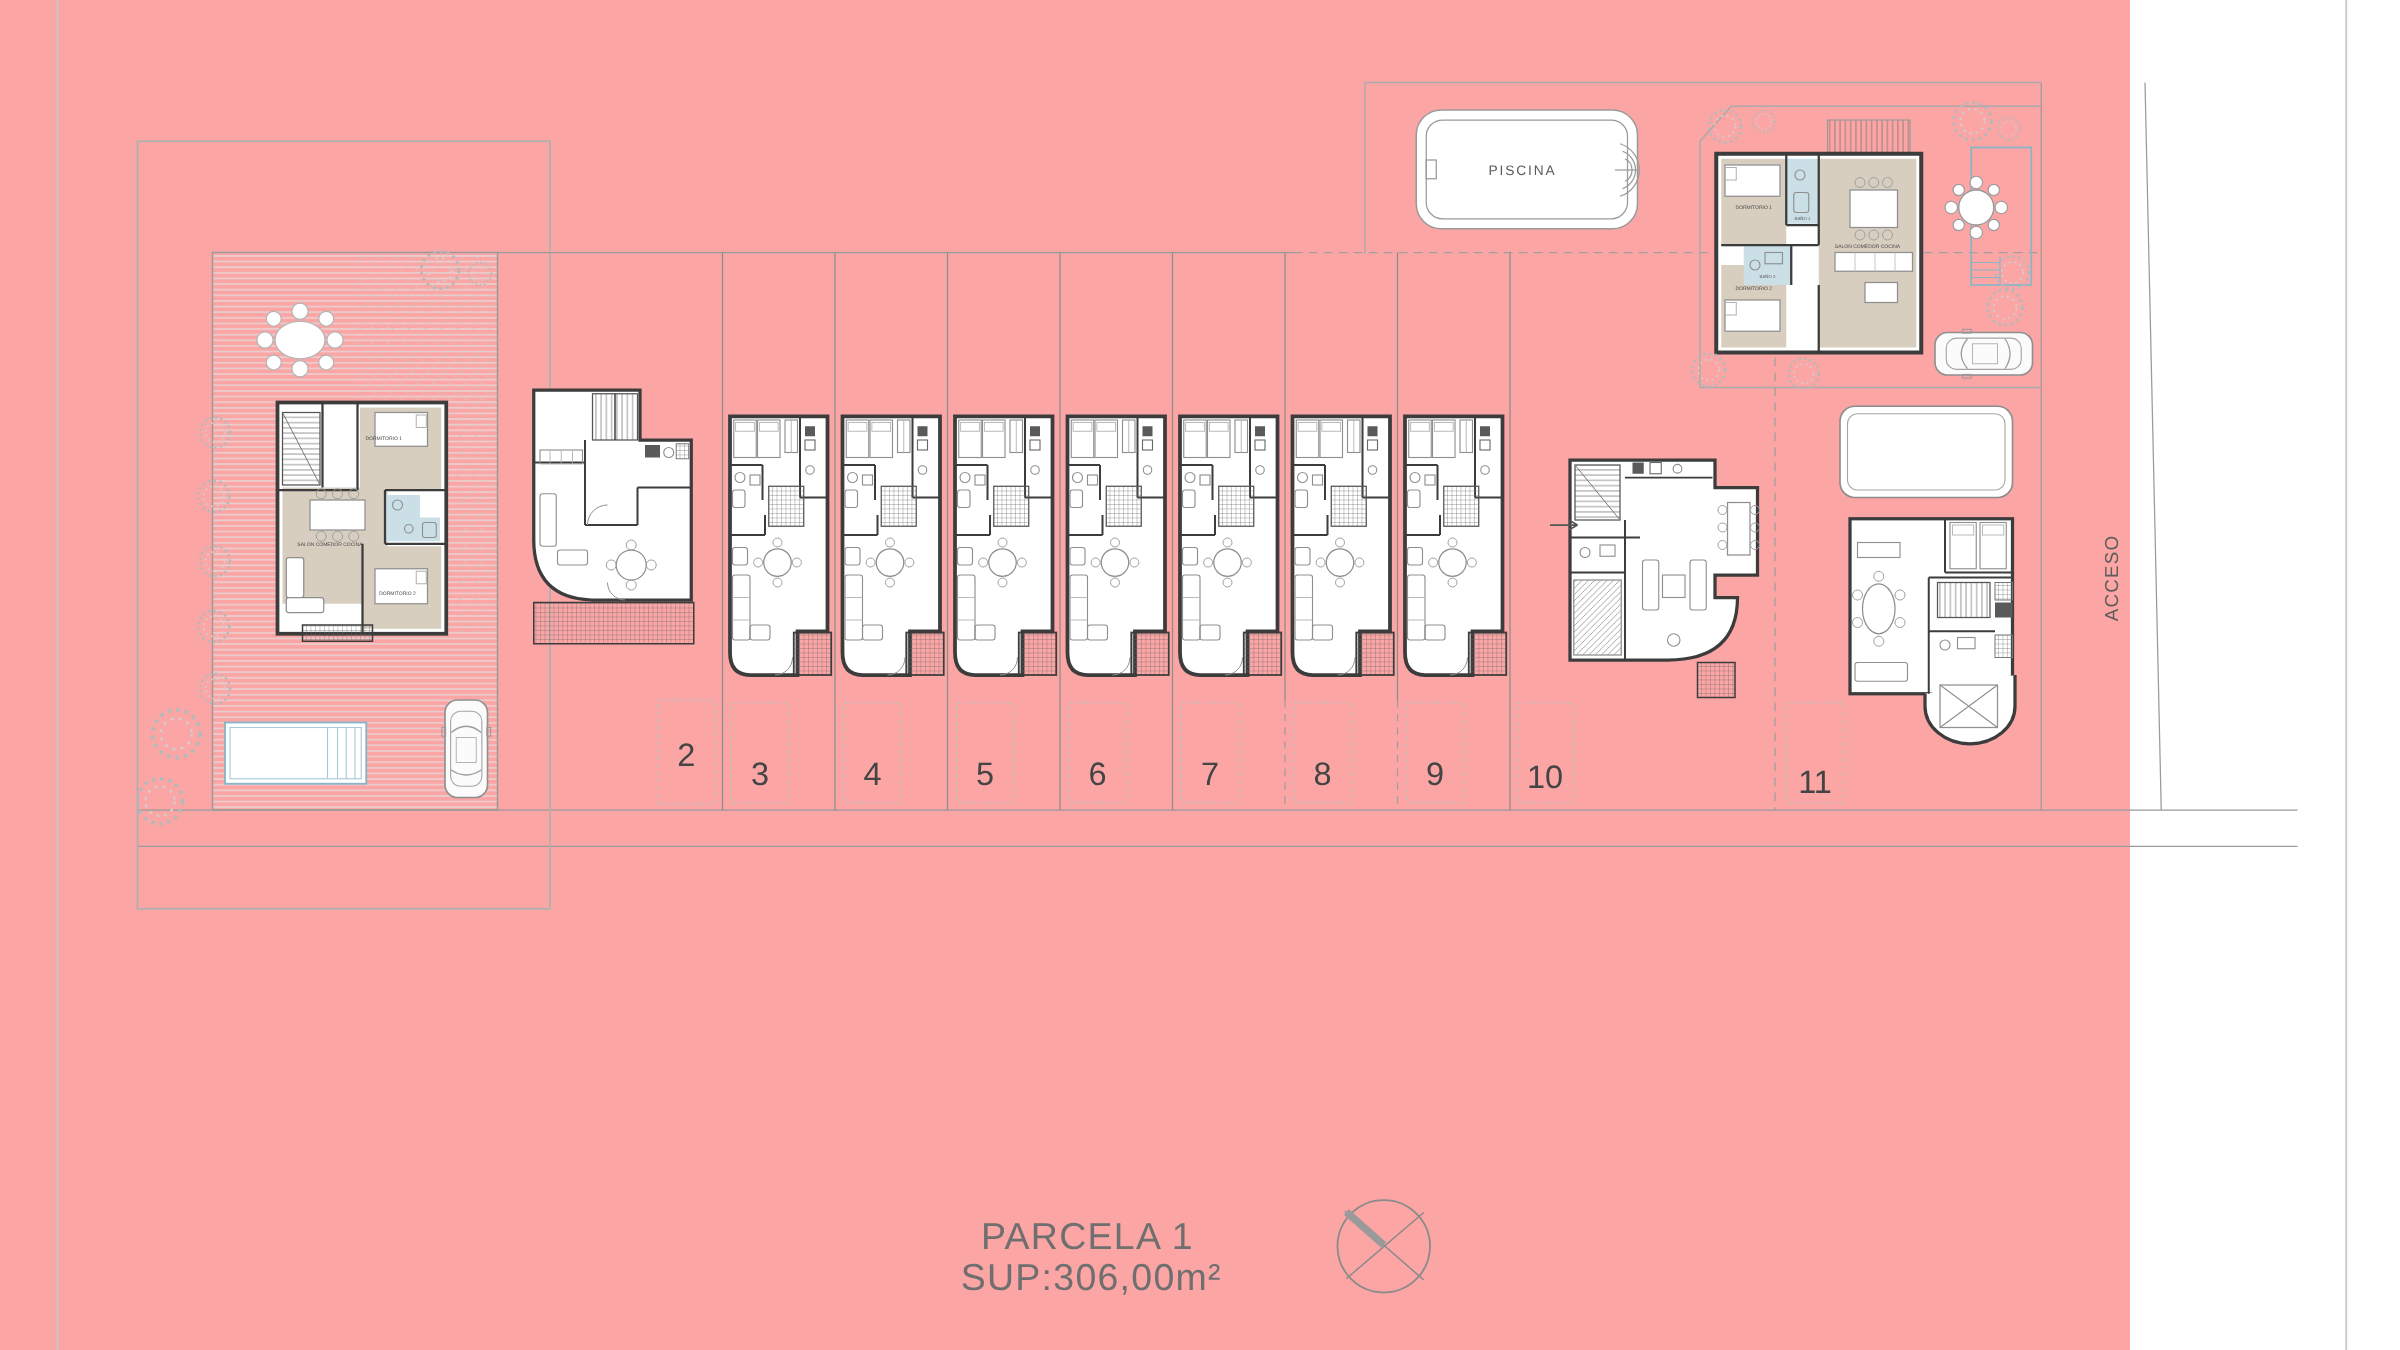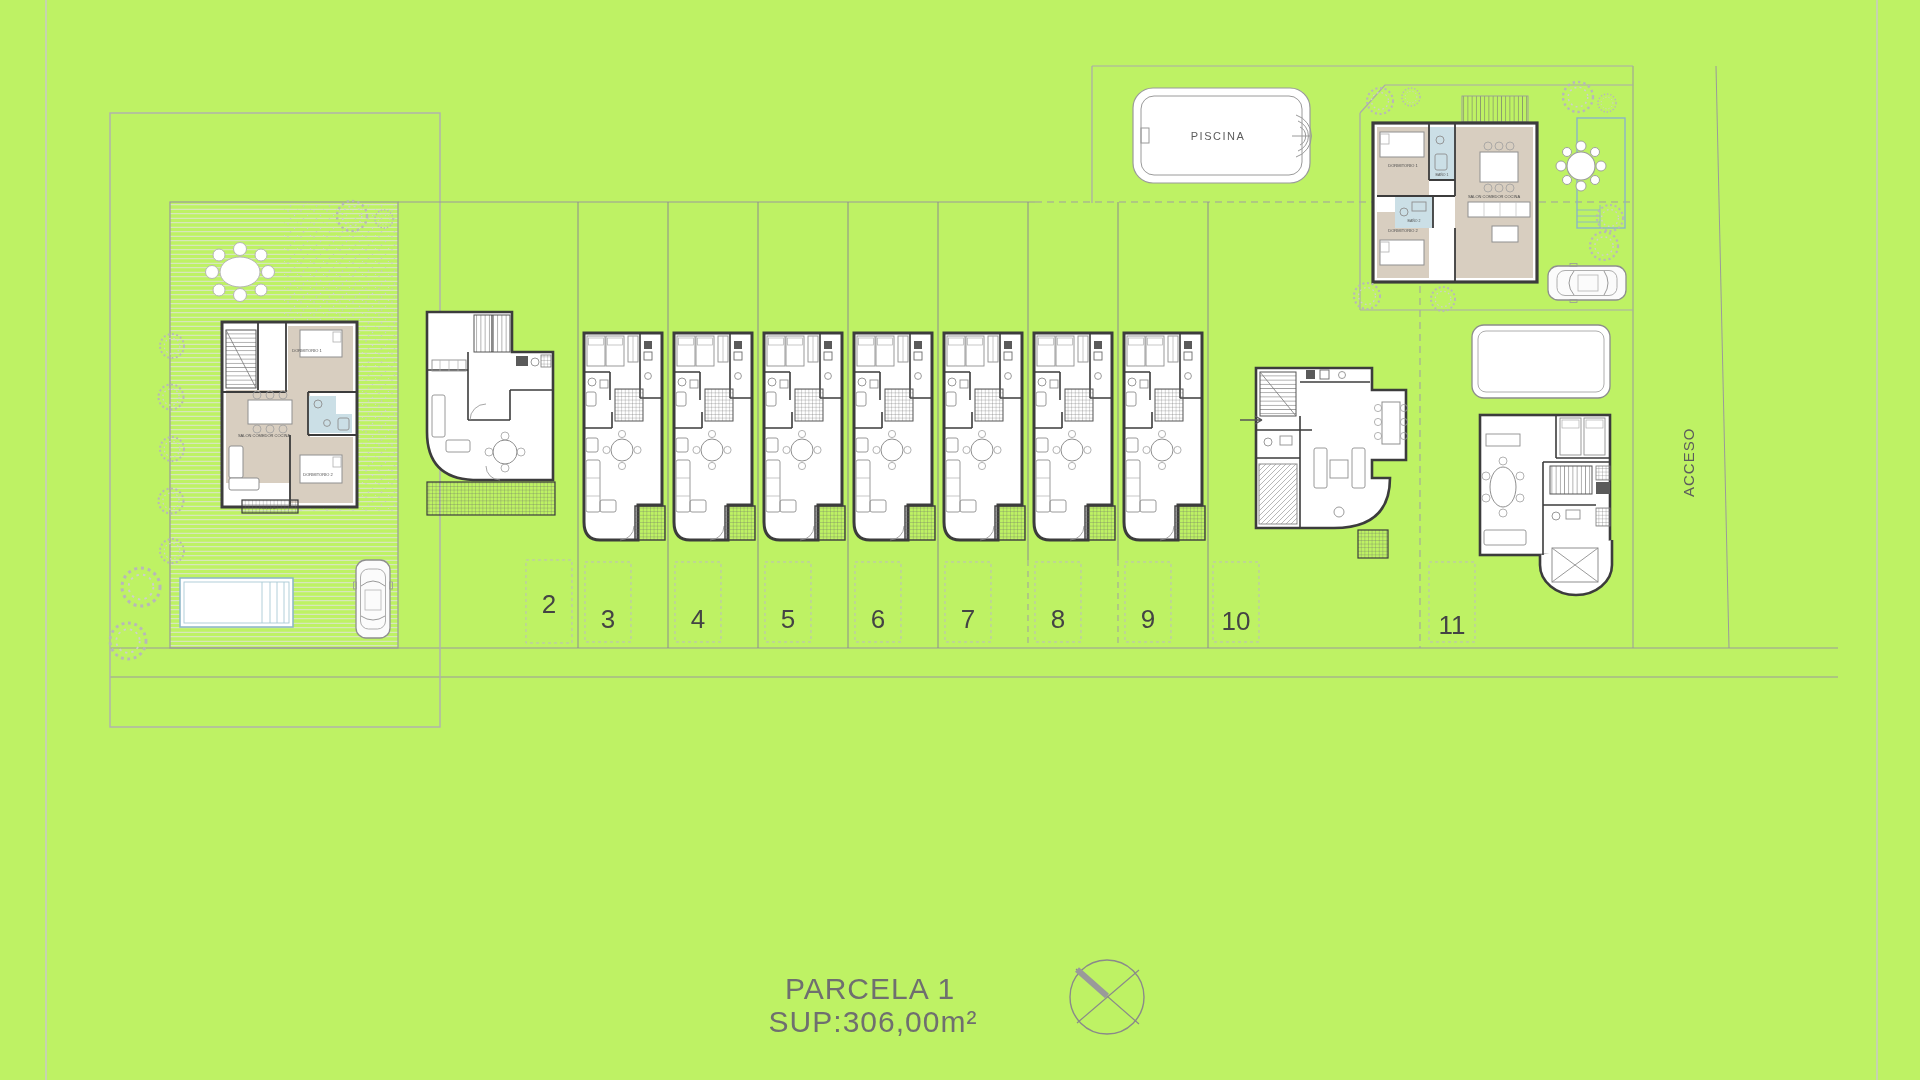--- a/index.html
+++ b/index.html
@@ -1,17 +1,17 @@
 <!DOCTYPE html>
 <html><head>
 <meta charset="utf-8">
 <style>
   html,body{margin:0;padding:0;background:#ffffff;width:1920px;height:1080px;overflow:hidden;}
   body{font-family:"Liberation Sans", sans-serif;}
-  #plan-wrap{position:relative;width:1920px;height:1080px;background:#bef264;}
+  #plan-wrap{position:relative;width:1704px;height:1080px;background:#fca5a5;}
   svg text{font-family:"Liberation Sans", sans-serif;}
   .big-label{font-size:30px;fill:#6f6f6f;letter-spacing:1px;}
   .plot-num{font-size:26px;fill:#444;}
   .pool-label{font-size:11px;fill:#5c5c5c;letter-spacing:1.5px;}
   .acceso-label{font-size:15px;fill:#5c5c5c;letter-spacing:1px;}
   .tiny-label{font-size:4px;fill:#4a4a4a;}
   .tiny-label2{font-size:3.5px;fill:#555;}
 </style>
 </head>
 <body>

